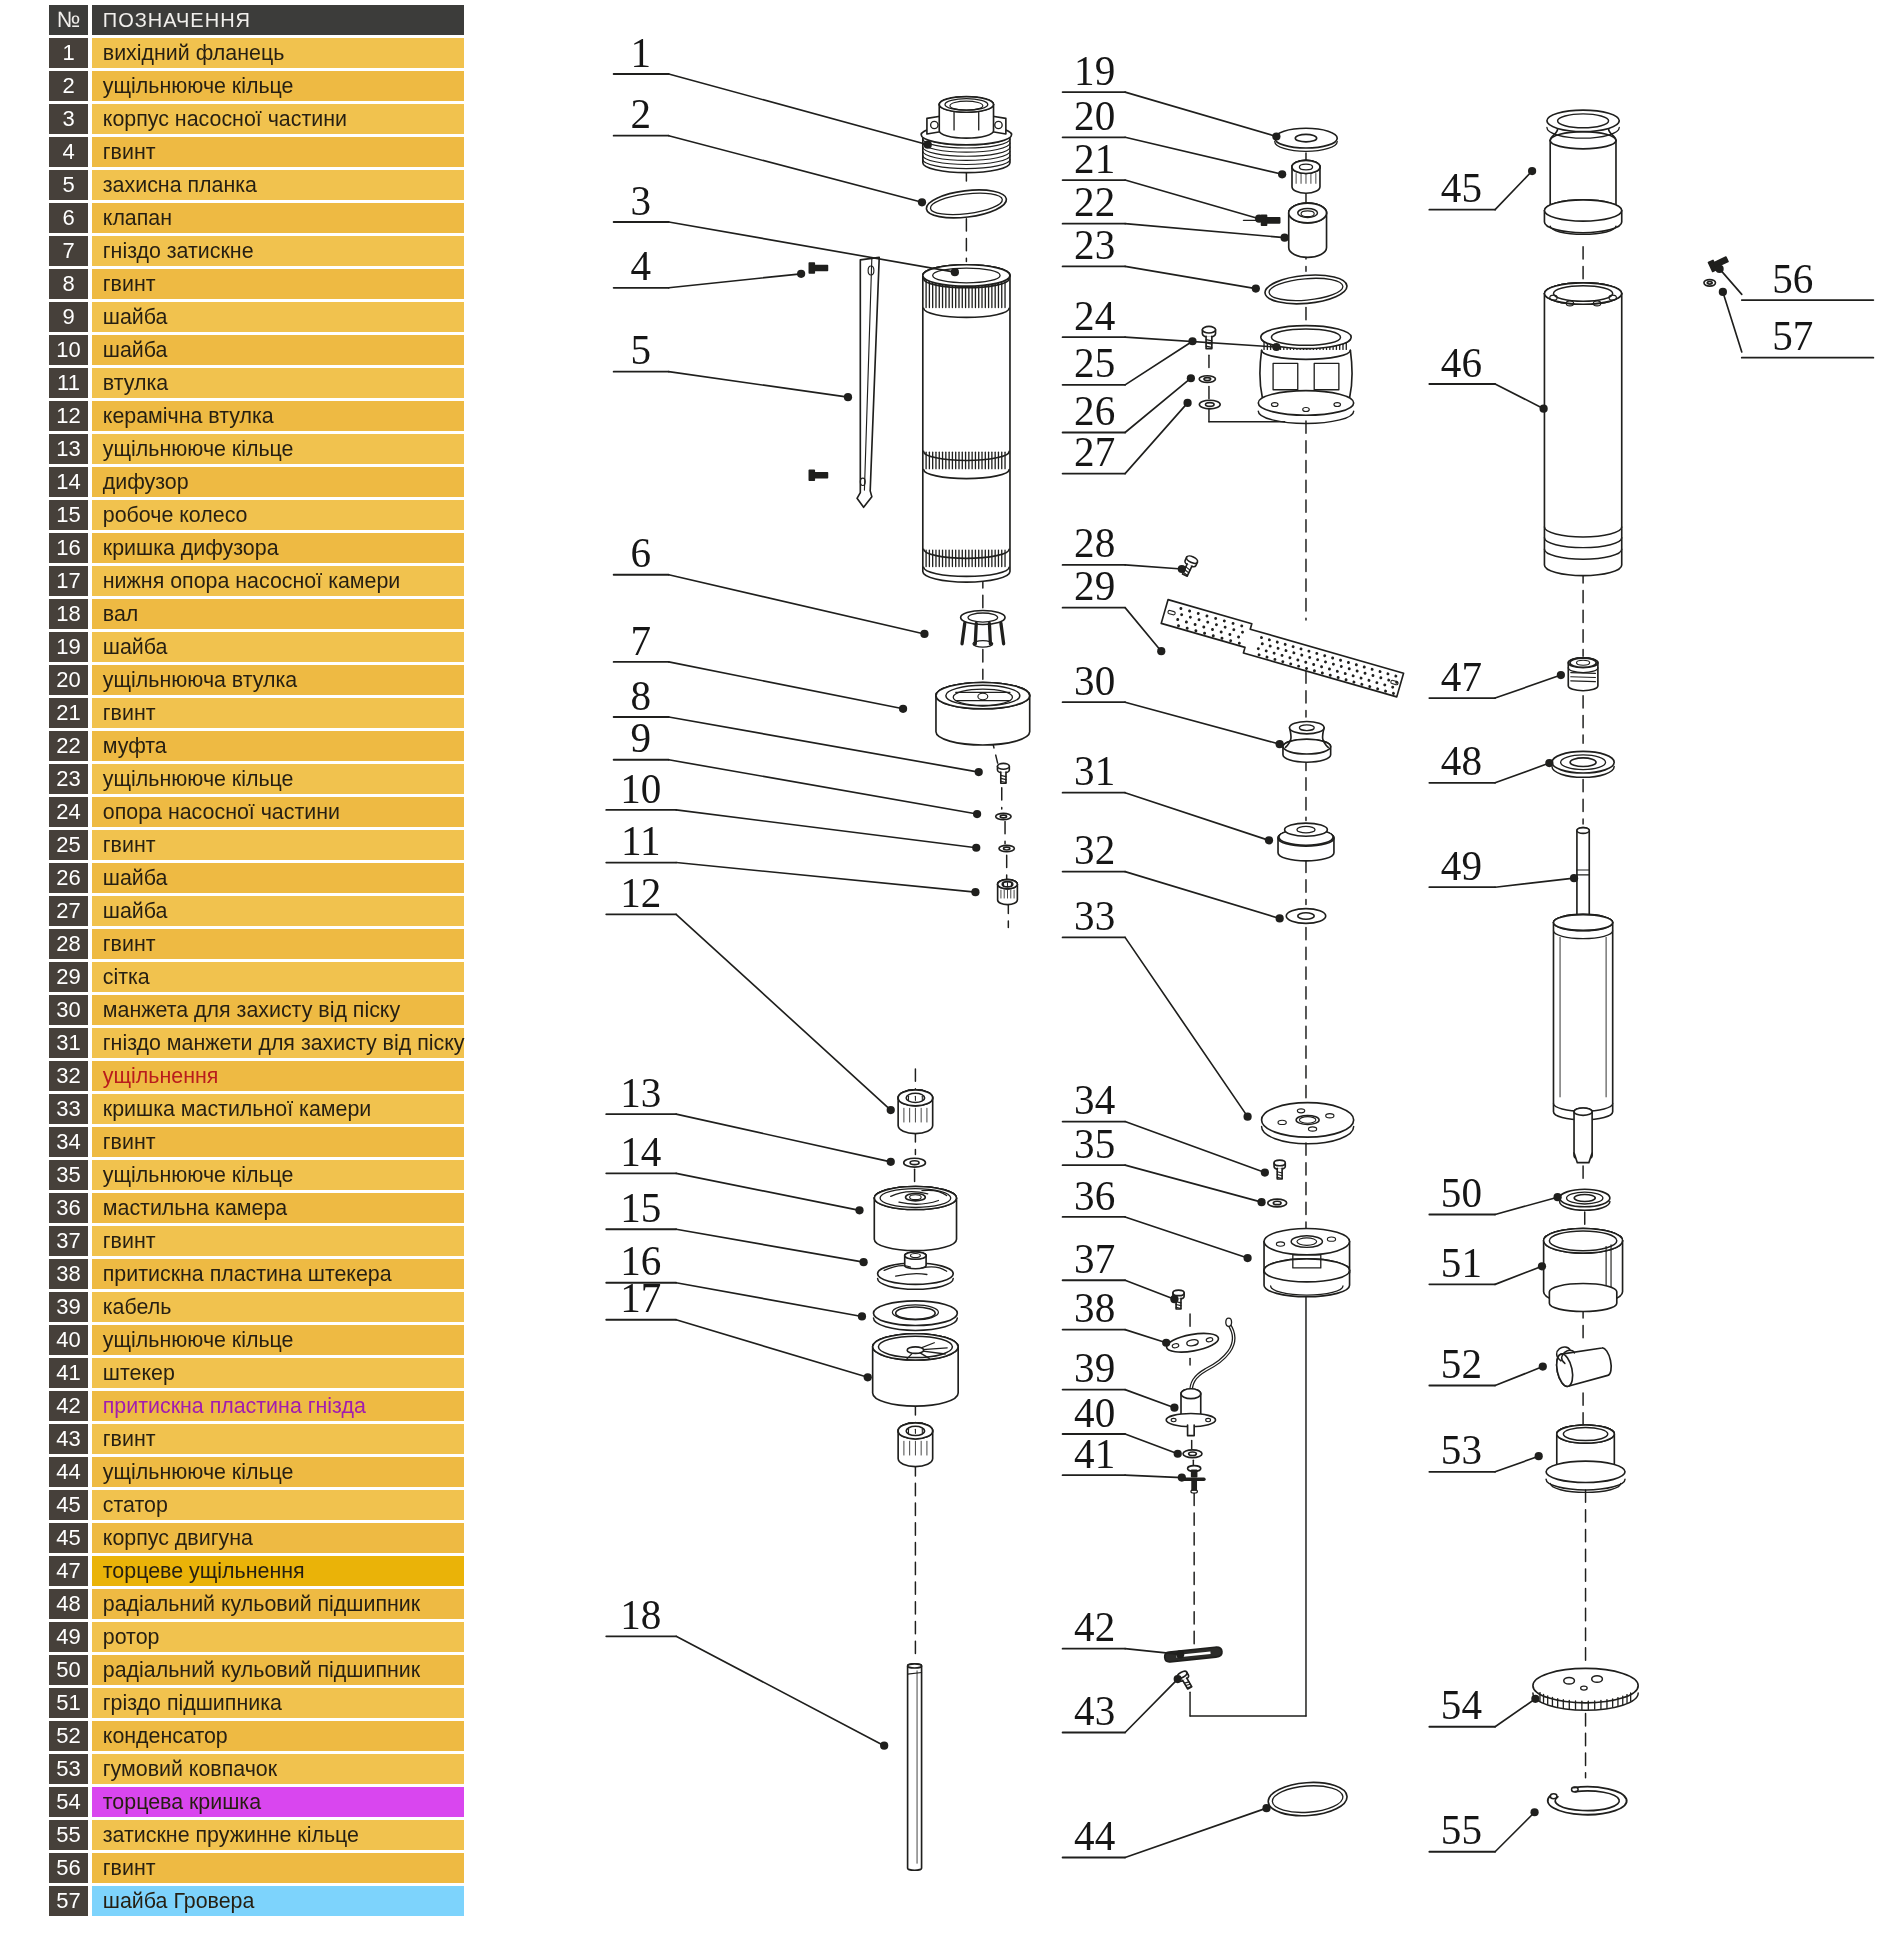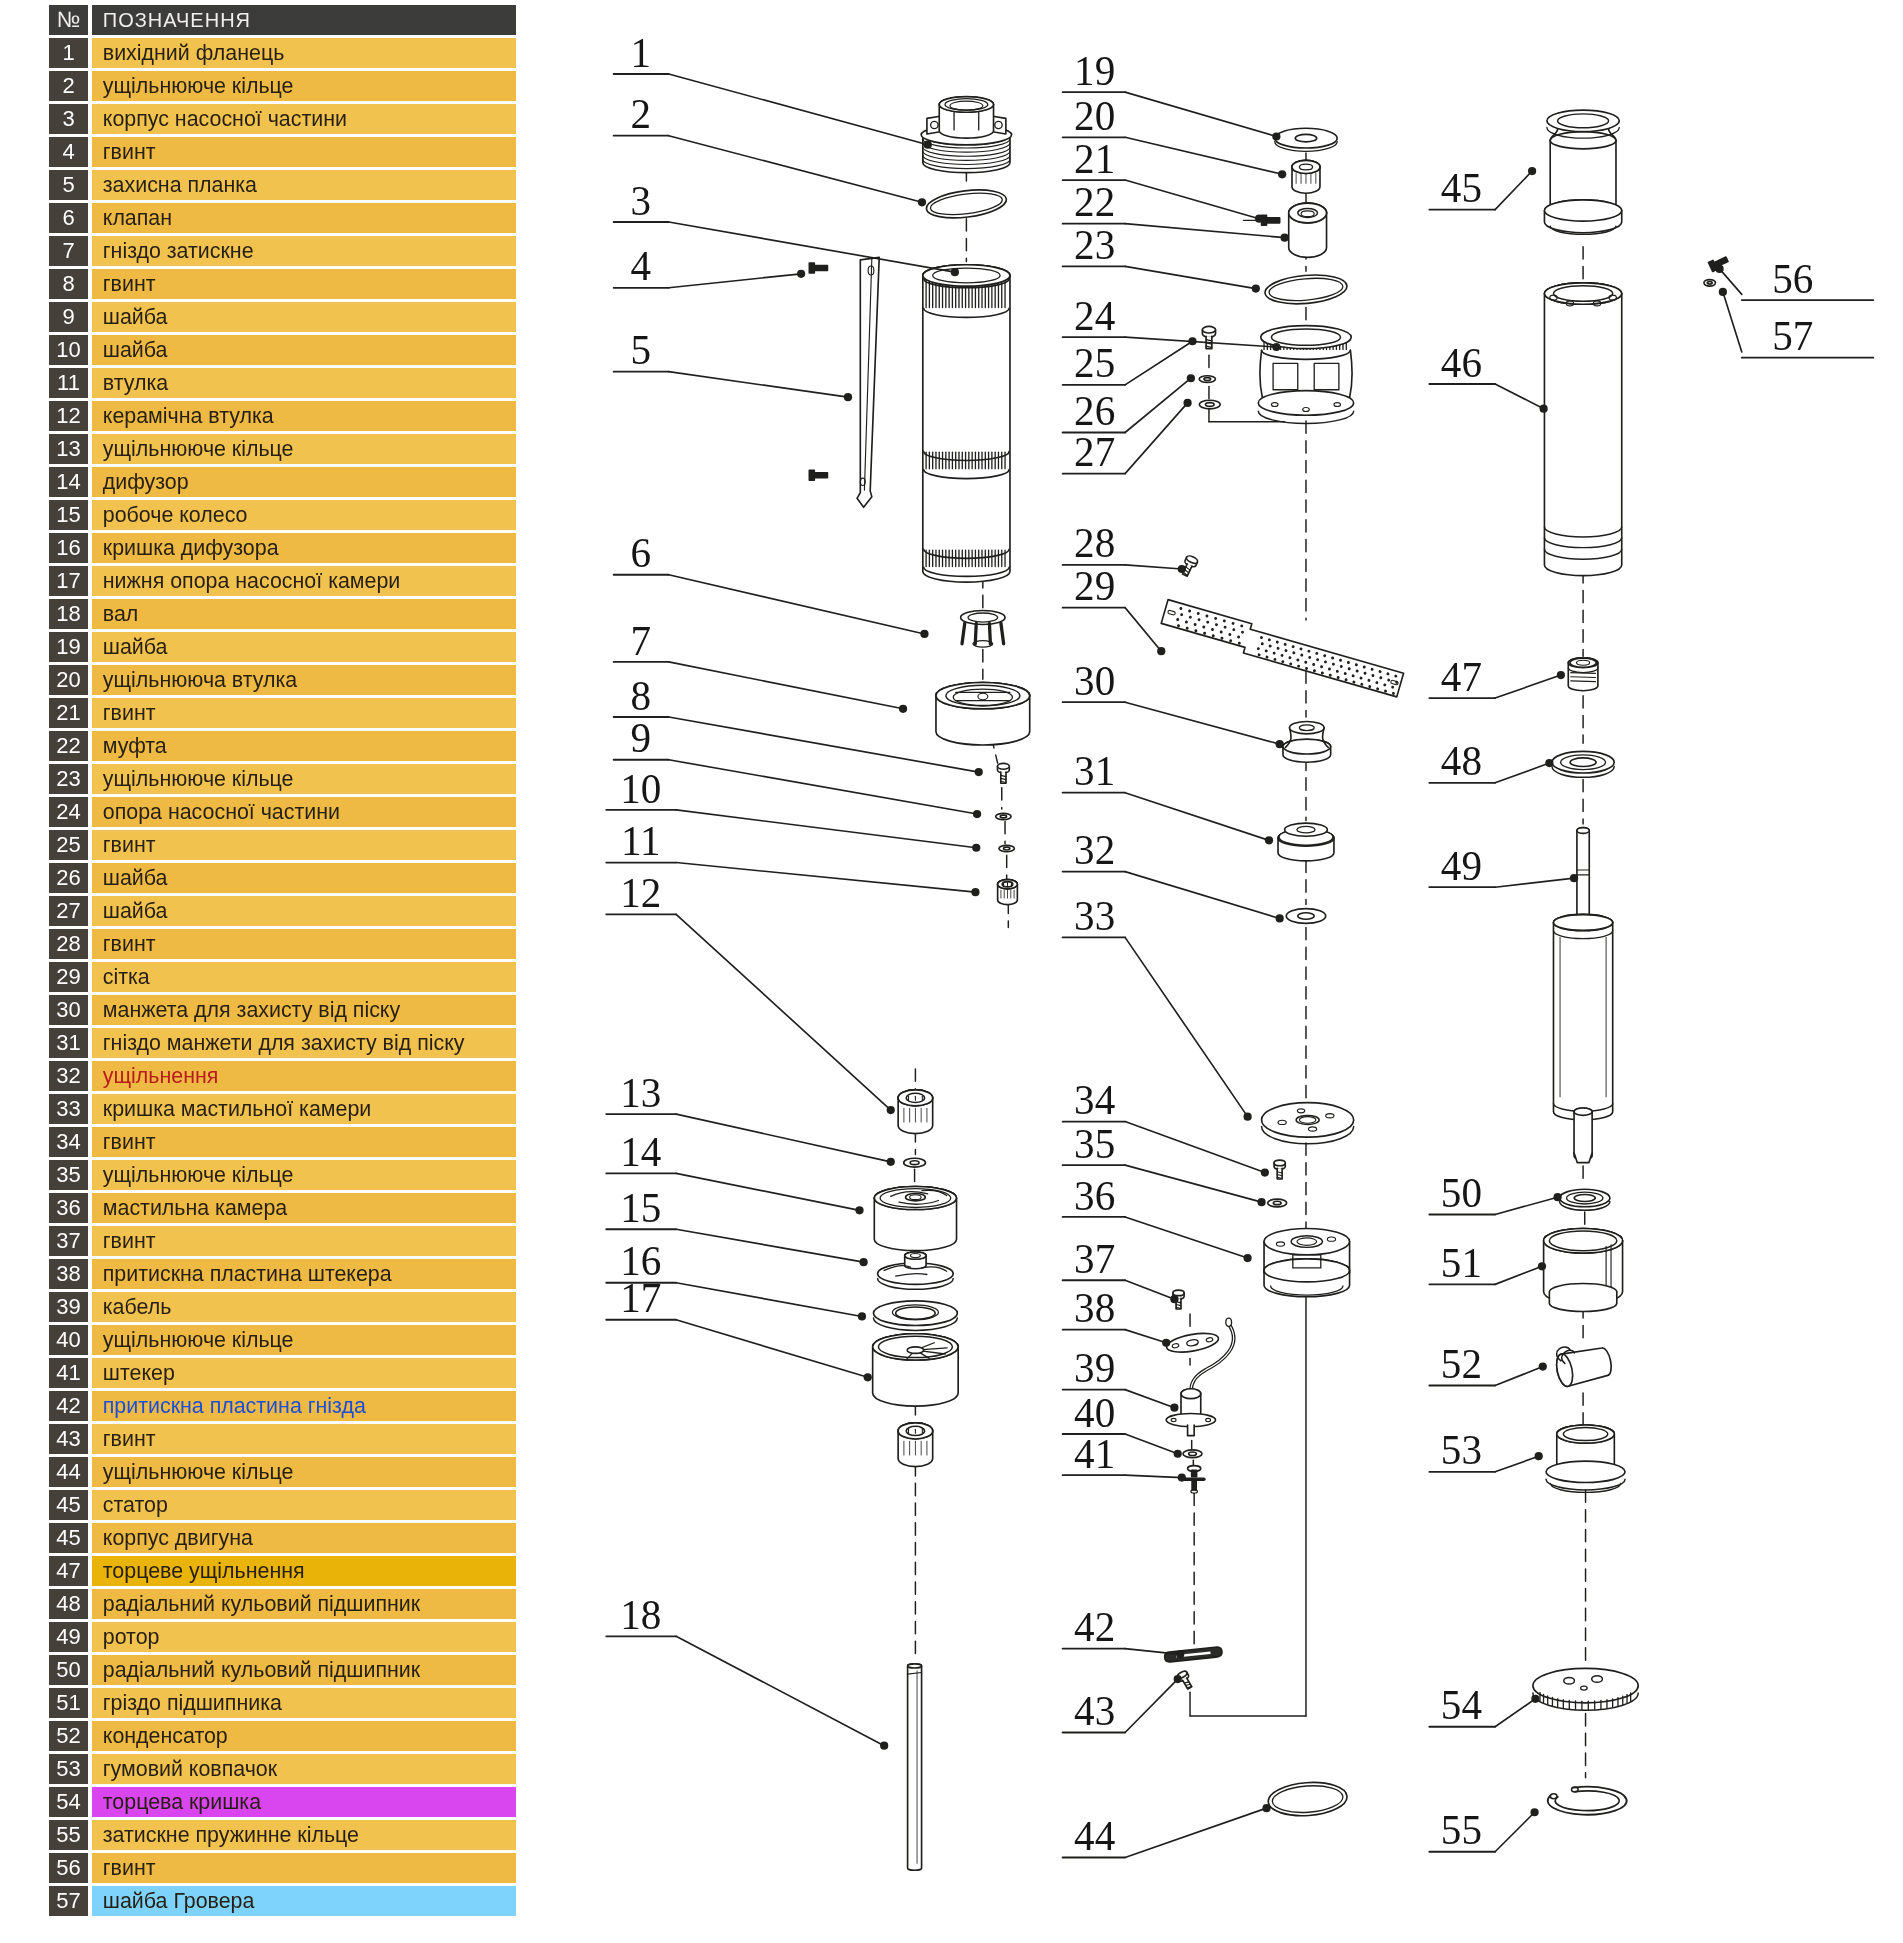--- a/index.html
+++ b/index.html
@@ -2,21 +2,21 @@
 <html style="font-size:13px"><head>
 <meta charset="utf-8">
 <style>
   html,body{margin:0;padding:0;}
   body{width:1904px;height:1943px;position:relative;background:#fff;
        font-family:"Liberation Sans",sans-serif;overflow:hidden;}
   #table{position:absolute;left:49px;top:5px;}
   .trow{display:flex;height:30px;margin-bottom:3px;}
   .tnum{width:39px;margin-right:4.1px;color:#fff;font-size:22px;
         display:flex;align-items:center;justify-content:center;flex:0 0 auto;}
-  .tnam{width:424px;font-size:21.4px;display:flex;align-items:center;
+  .tnam{width:372px;font-size:21.4px;display:flex;align-items:center;
         padding-left:10.7px;box-sizing:border-box;white-space:nowrap;flex:0 0 auto;}
   .header .tnum,.header .tnam{background:#3c3c3a;color:#f1efec;}
   .header .tnam{font-size:20px;letter-spacing:1px;}
   #diagram-svg{position:absolute;left:0;top:0;}
 </style>
 </head>
 <body>
 
 <div id="table">
   <div class="trow header">
@@ -182,21 +182,21 @@
     <div class="trow">
       <div class="tnum" style="background: rgb(70, 64, 58);">40</div>
       <div class="tnam" style="background: rgb(238, 186, 67); color: rgb(38, 31, 18);">ущільнююче кільце</div>
     </div>
     <div class="trow">
       <div class="tnum" style="background: rgb(70, 64, 58);">41</div>
       <div class="tnam" style="background: rgb(241, 194, 78); color: rgb(38, 31, 18);">штекер</div>
     </div>
     <div class="trow">
       <div class="tnum" style="background: rgb(70, 64, 58);">42</div>
-      <div class="tnam" style="background: rgb(238, 186, 67); color: #1d4ed8;">притискна пластина гнізда</div>
+      <div class="tnam" style="background: rgb(238, 186, 67); color: #a21caf;">притискна пластина гнізда</div>
     </div>
     <div class="trow">
       <div class="tnum" style="background: rgb(70, 64, 58);">43</div>
       <div class="tnam" style="background: rgb(241, 194, 78); color: rgb(38, 31, 18);">гвинт</div>
     </div>
     <div class="trow">
       <div class="tnum" style="background: rgb(70, 64, 58);">44</div>
       <div class="tnam" style="background: rgb(238, 186, 67); color: rgb(38, 31, 18);">ущільнююче кільце</div>
     </div>
     <div class="trow">

